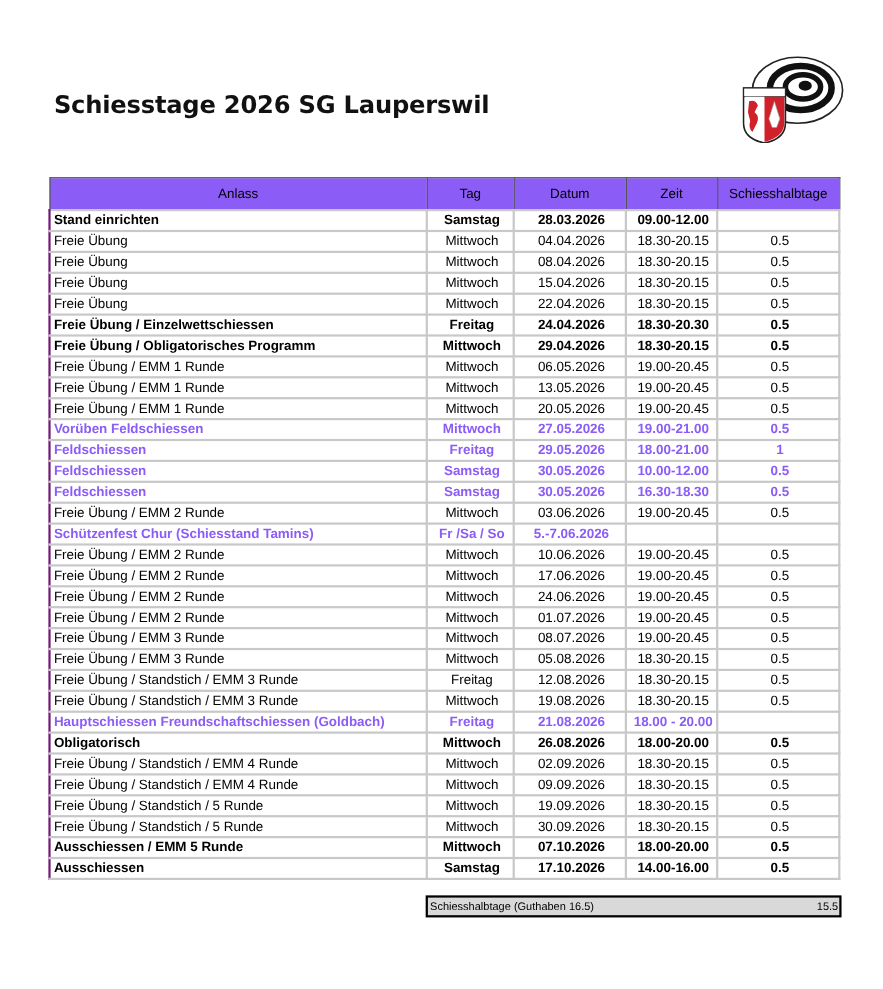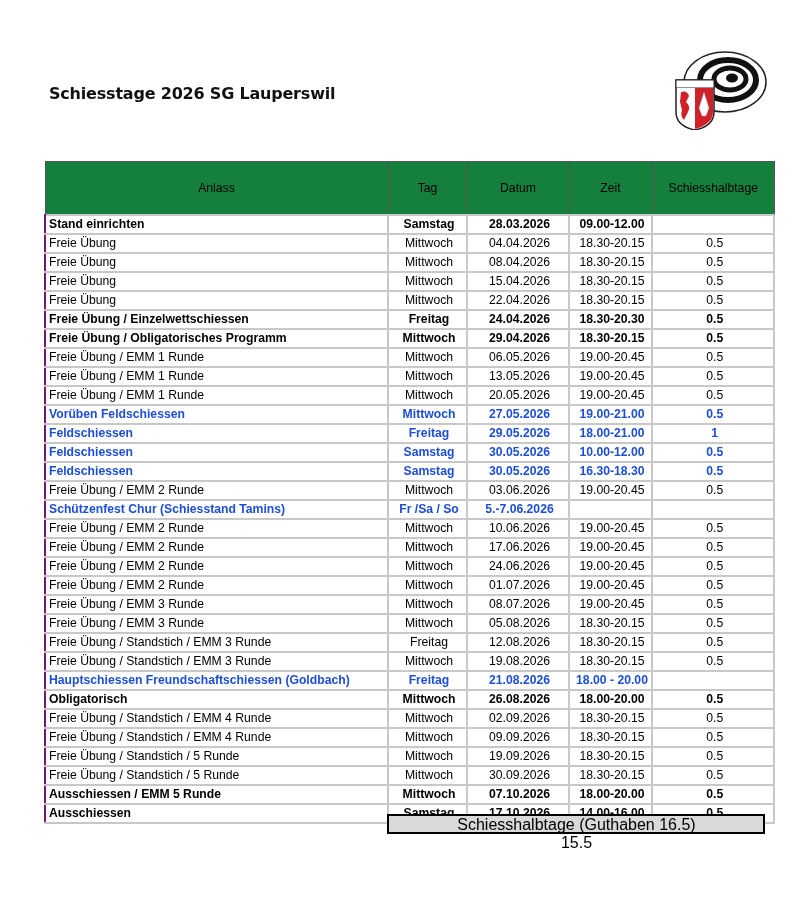--- a/index.html
+++ b/index.html
@@ -1,35 +1,35 @@
 <!DOCTYPE html>
 <html><head>
 <meta charset="utf-8">
 <style>
   html, body { margin:0; padding:0; background:#ffffff; }
   body { width:803px; height:899px; position:relative; overflow:hidden;
          font-family:"Liberation Sans", "DejaVu Sans", sans-serif; color:#000; }
-  .title { position:absolute; left:49px; top:84px; font-size:16px; font-weight:bold;
+  .title { position:absolute; left:49px; top:84px; font-size:22px; font-weight:bold;
            font-family:"DejaVu Sans", sans-serif; letter-spacing:-0.2px; color:#111; }
   .logo { position:absolute; left:662px; top:50px; width:106px; height:80px; }
   table.sched { position:absolute; left:44px; top:161px; border-collapse:collapse;
                 font-size:12.2px; table-layout:fixed; }
-  table.sched th { background:#15803d; font-weight:normal; height:20px; padding:16px;
+  table.sched th { background:#8b5cf6; font-weight:normal; height:20px; padding:4px;
                    border:1px solid #555; text-align:center; }
   table.sched td { height:17px; padding:0 0 0 3px; border:2px solid #c8c8c8;
                    white-space:nowrap; overflow:hidden; line-height:15px; }
   table.sched tr.row td:first-child { border-left:2px solid #701a75; }
   td.c { text-align:center; padding:0; }
   tr.bold td { font-weight:bold; }
-  tr.red td { color:#1d4ed8; font-weight:bold; }
+  tr.red td { color:#8b5cf6; font-weight:bold; }
   .col-anlass { width:343px; } .col-tag { width:79px; } .col-datum { width:102px; }
   .col-zeit { width:83px; } .col-halb { width:111px; }
   .total { position:absolute; left:387px; top:814px; width:371px; height:16px;
-           background:#d9d9d9; border:2px solid #000; font-size:16px;
-           display:flex; justify-content:space-between; align-items:center; padding:0 1px 0 2px; box-sizing:content-box;flex-direction:column; }
+           background:#d9d9d9; border:2px solid #000; font-size:10px;
+           display:flex; justify-content:space-between; align-items:center; padding:0 1px 0 2px; box-sizing:content-box; }
 </style>
 </head>
 <body>
 
 <div class="title">Schiesstage 2026 SG Lauperswil</div>
 
 <svg class="logo" viewBox="0 0 106 80">
   <g>
     <ellipse cx="63" cy="32" rx="41" ry="30" fill="#fff" stroke="#222" stroke-width="1.5"></ellipse>
     <ellipse cx="66" cy="30" rx="28" ry="20" fill="none" stroke="#111" stroke-width="6"></ellipse>

